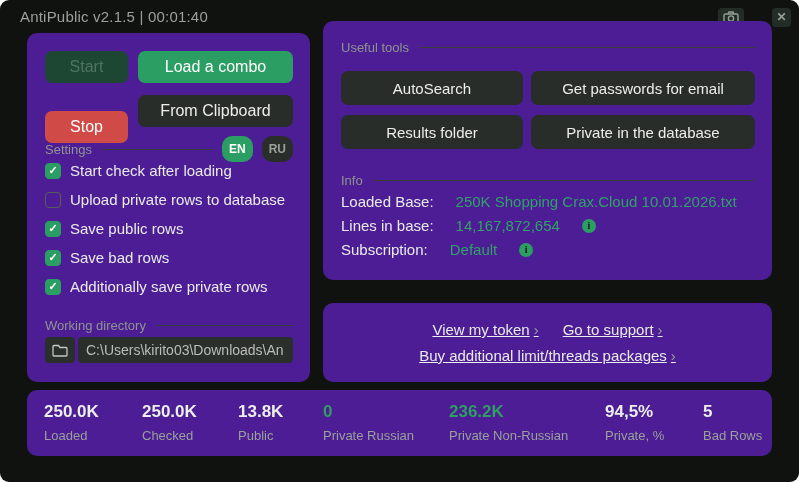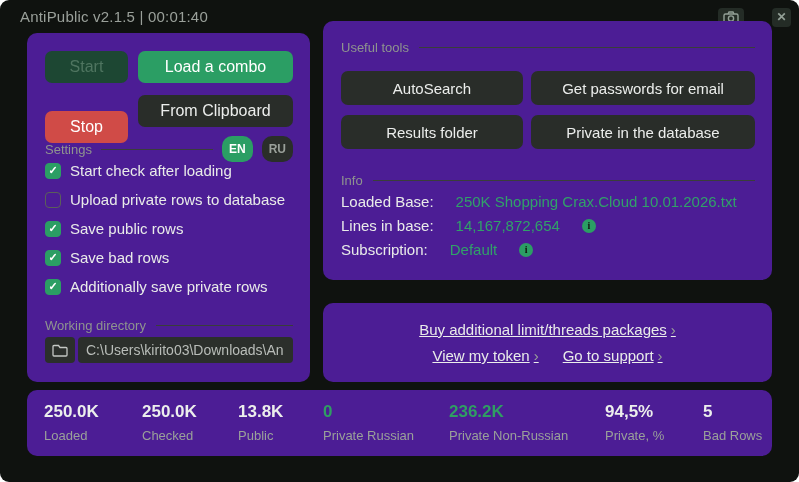--- a/index.html
+++ b/index.html
@@ -200,31 +200,31 @@
         <span class="info-label">Subscription:</span>
         <span class="info-value">Default</span>
         <span class="info-icon">i</span>
       </div>
     </div>
   </div>
 
   <div class="panel links-panel">
     <div class="links-line">
       <span class="link">
-        <span>Buy additional limit/threads packages</span><span class="chev">›</span>
-      </span>
-    </div>
-    <div class="links-line">
-      <span class="link">
         <span>View my token</span><span class="chev">›</span>
       </span>
       <span class="link">
         <span>Go to support</span><span class="chev">›</span>
       </span>
     </div>
+    <div class="links-line">
+      <span class="link">
+        <span>Buy additional limit/threads packages</span><span class="chev">›</span>
+      </span>
+    </div>
   </div>
 
   <div class="panel stats-panel">
     <div class="stat" style="left:17px">
       <div class="stat-value">250.0K</div>
       <div class="stat-label">Loaded</div>
     </div>
     <div class="stat" style="left:115px">
       <div class="stat-value">250.0K</div>
       <div class="stat-label">Checked</div>

